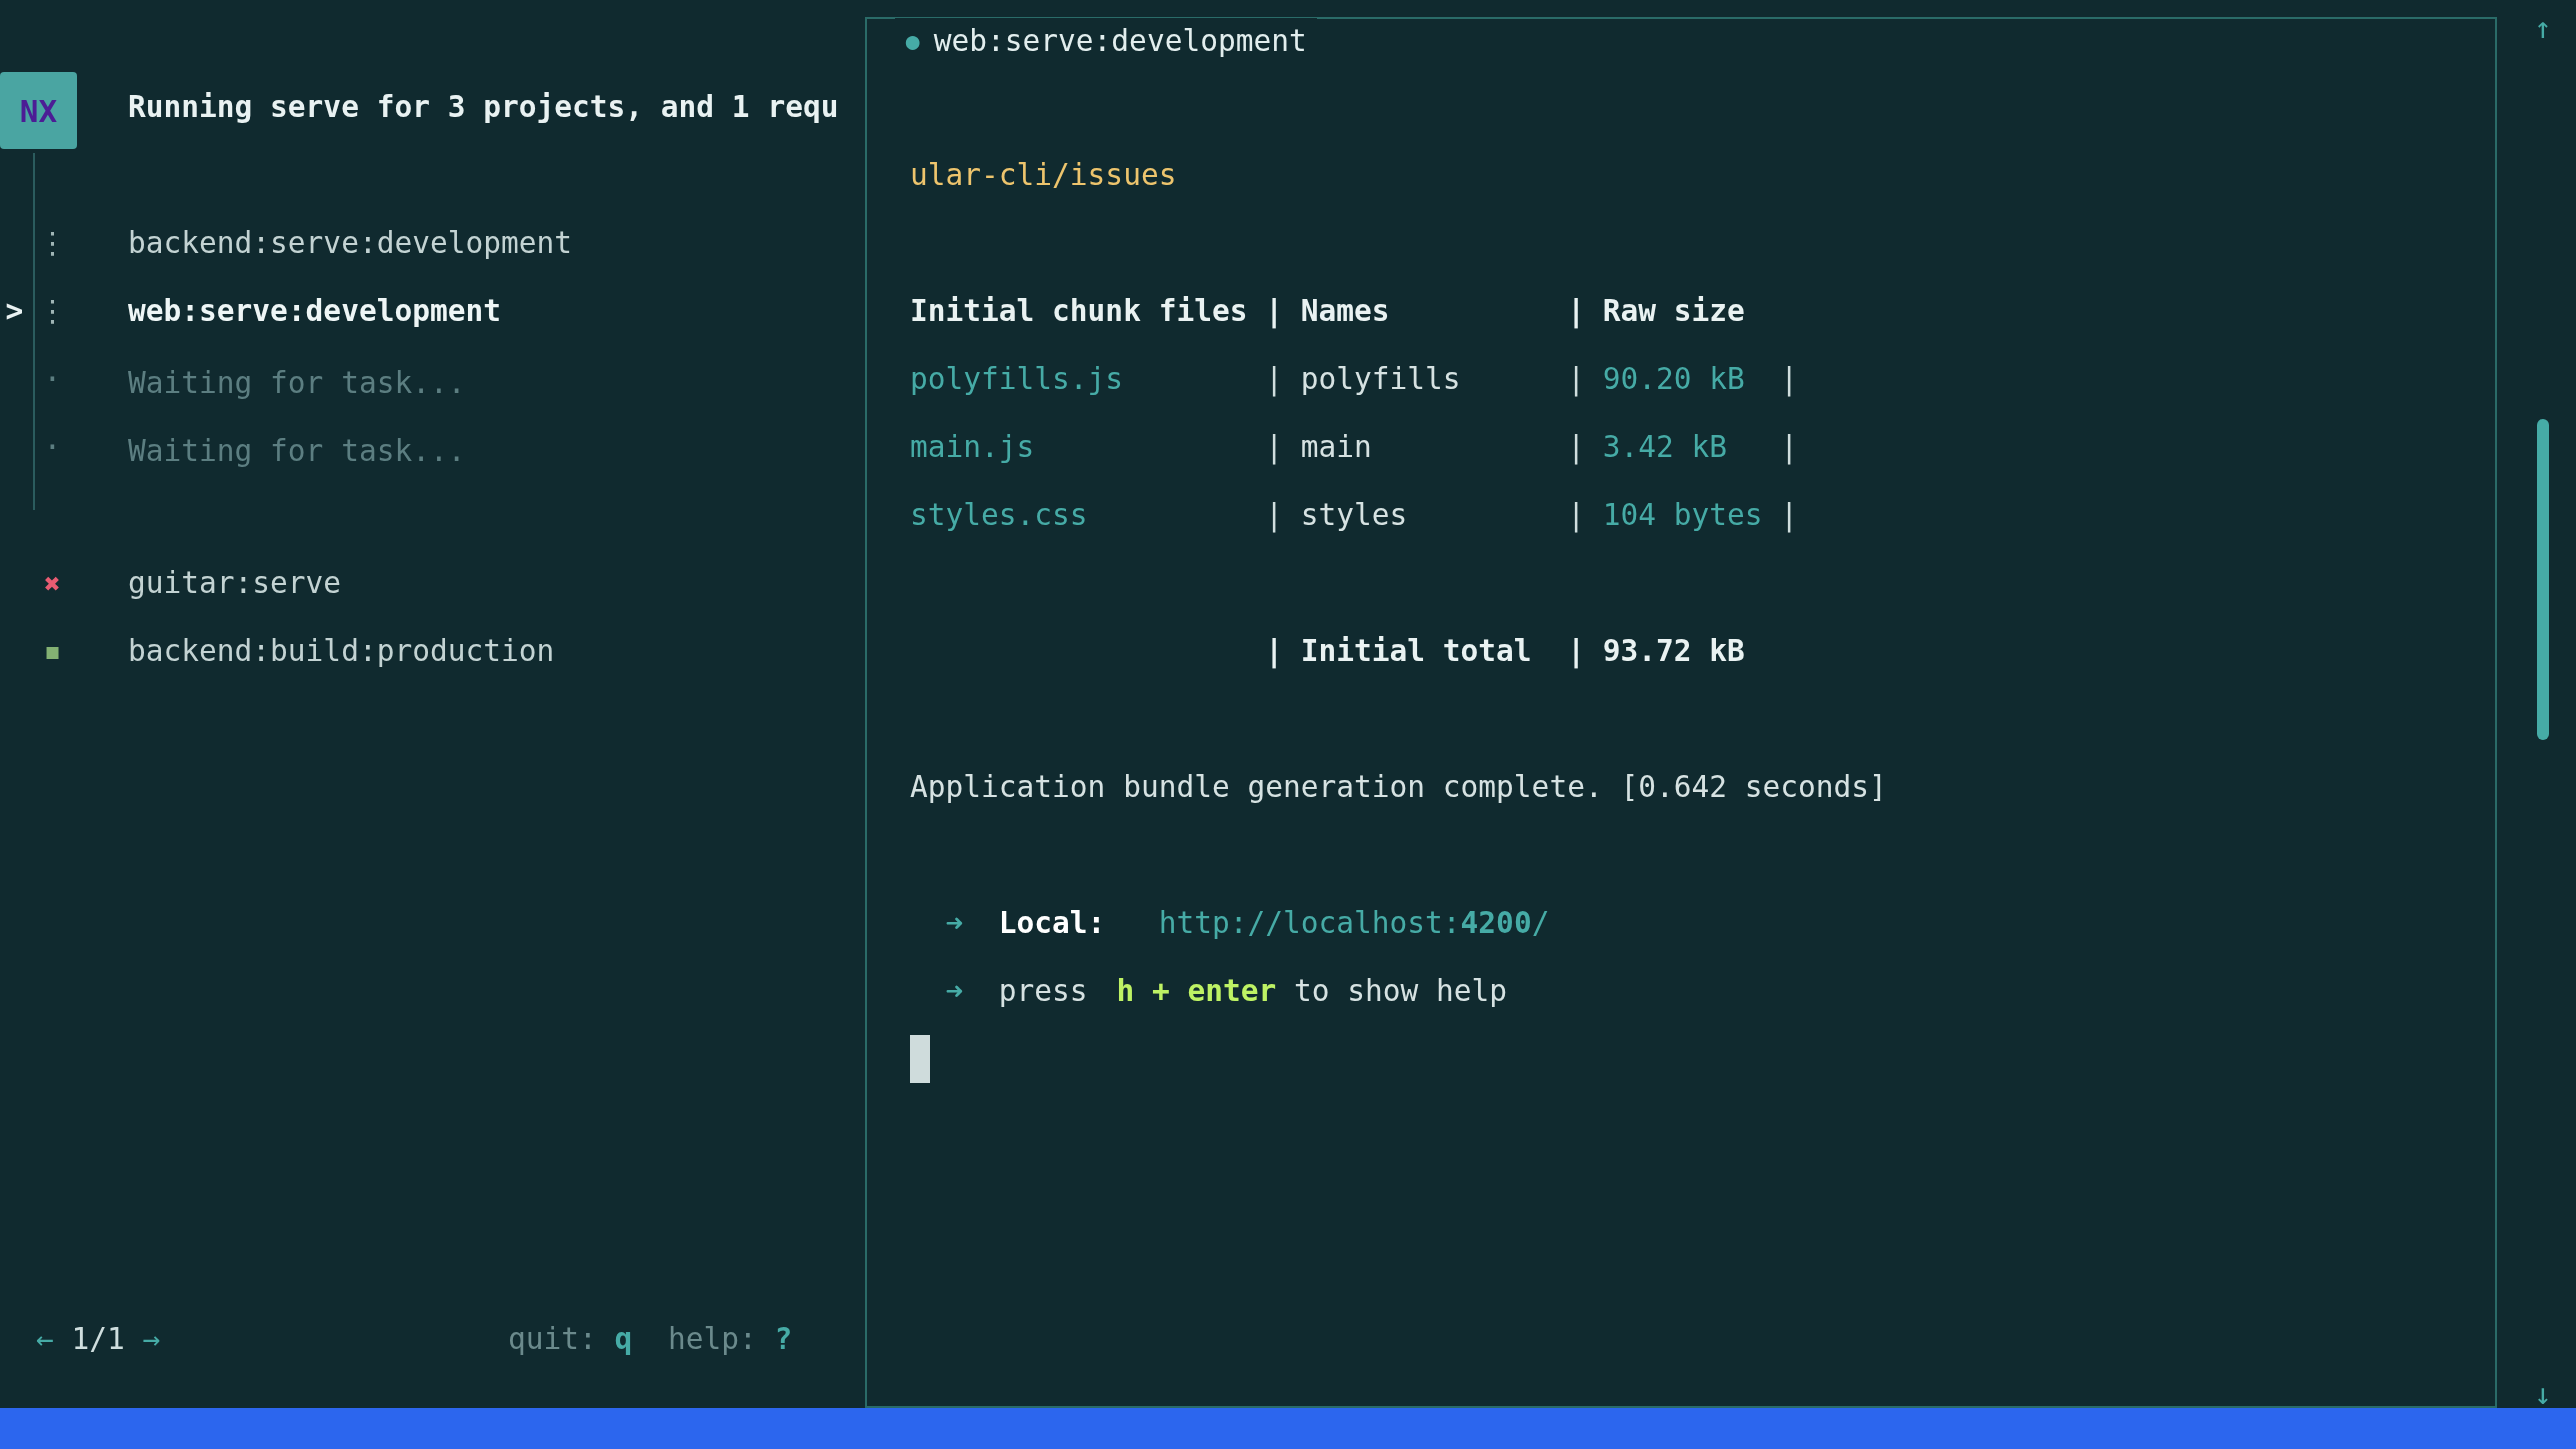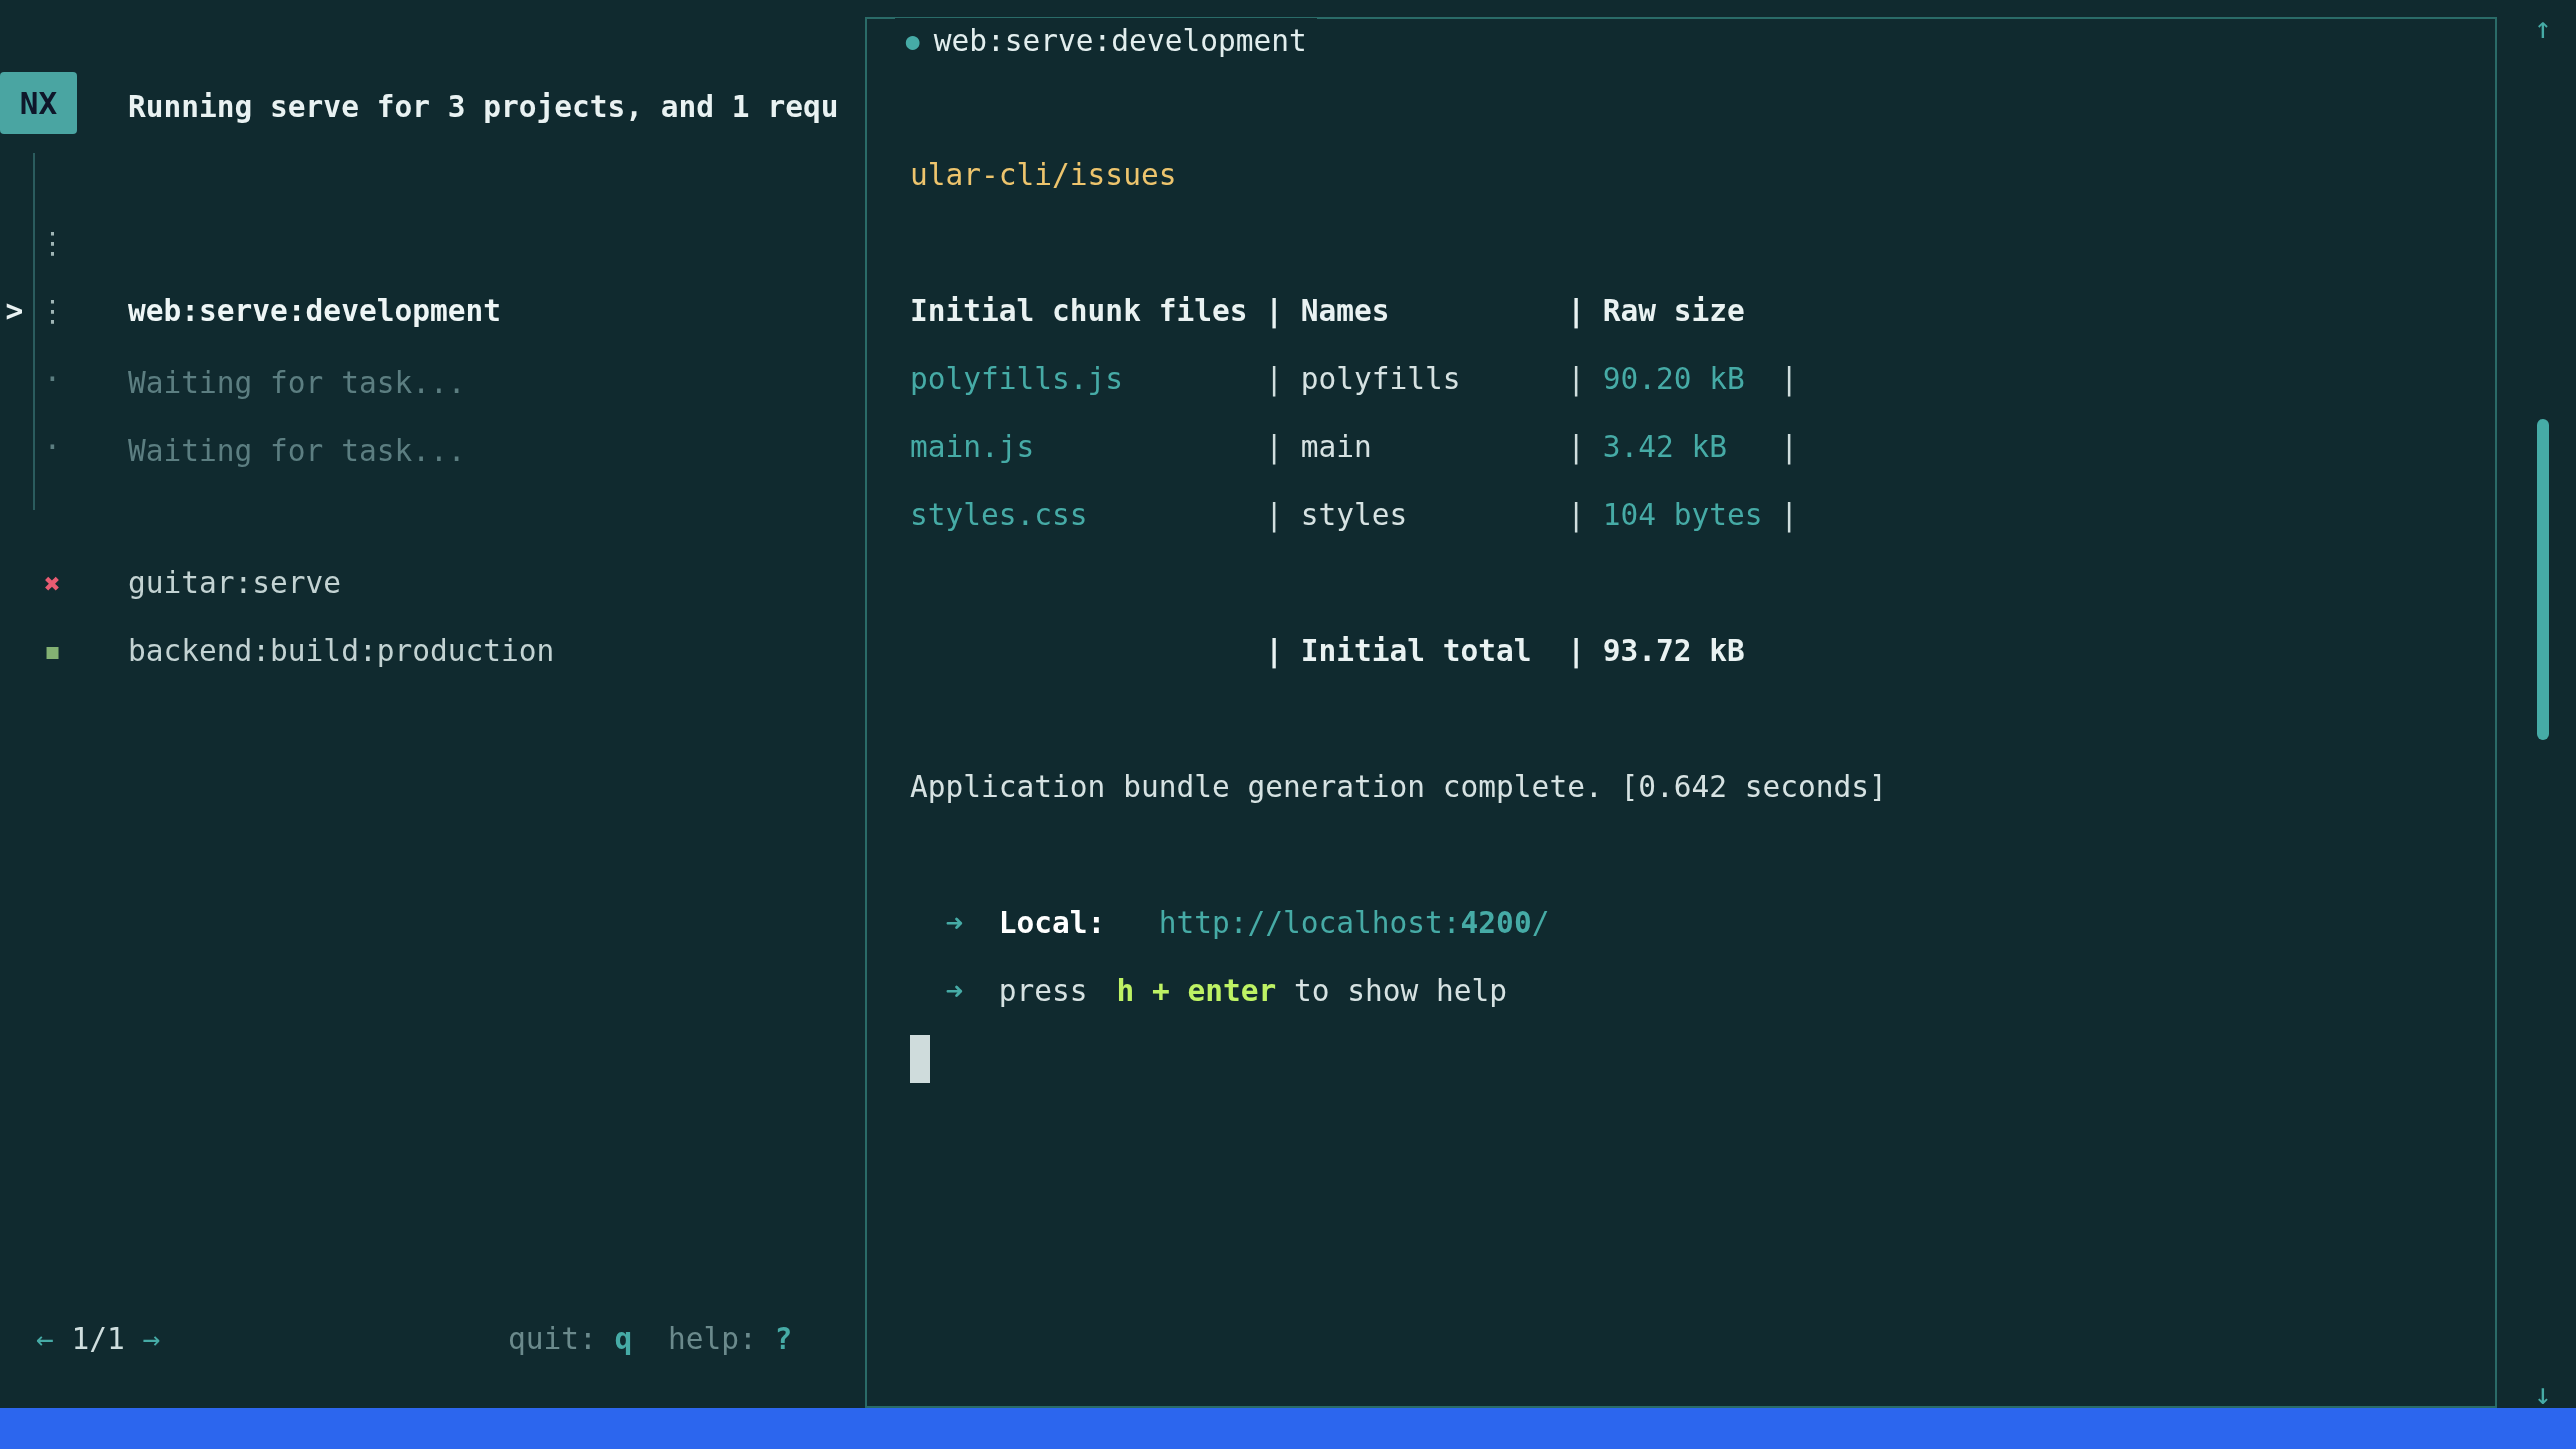--- a/index.html
+++ b/index.html
@@ -11,22 +11,22 @@
     color: #d6e2e2;
     position: relative;
     overflow: hidden;
   }
   .teal { color: #46aba6; }
   .bold { font-weight: bold; }
   .white { color: #bef264; margin-left: 11px; }
 
   
   .logo {
-    position: absolute; left: 0px; top: 72px; width: 77px; height: 62px;
-    background: #4aa5a2; color: #0f172a;
+    position: absolute; left: 0px; top: 72px; width: 77px; height: 77px;
+    background: #4aa5a2; color: #4c1d95;
     display: flex; align-items: center; justify-content: center;
     font-weight: bold; font-size: 31px; border-radius: 4px;
   }
   .side-title {
     position: absolute; left: 128px; top: 72px; height: 70px;
     display: flex; align-items: center;
     font-weight: bold; color: #e9f2f2; white-space: nowrap;
   }
   .tree-line {
     position: absolute; left: 33px; top: 153px; width: 2px; height: 357px;
@@ -110,20 +110,21 @@
   <div class="logo">NX</div>
 
   <div class="side-title">Running serve for 3 projects, and 1 requ</div>
 
   <div class="tree-line"></div>
 
   <div class="task-list">
 
     <div class="task-row">
       <span class="ticon">⋮</span>
+      <span class="tlabel">backend:serve:development</span>
     </div>
 
     <div class="task-row">
       <span class="caret">&gt;</span>
       <span class="ticon">⋮</span>
       <span class="tlabel selected">web:serve:development</span>
     </div>
 
     <div class="task-row">
       <span class="ticon waiting">·</span>

